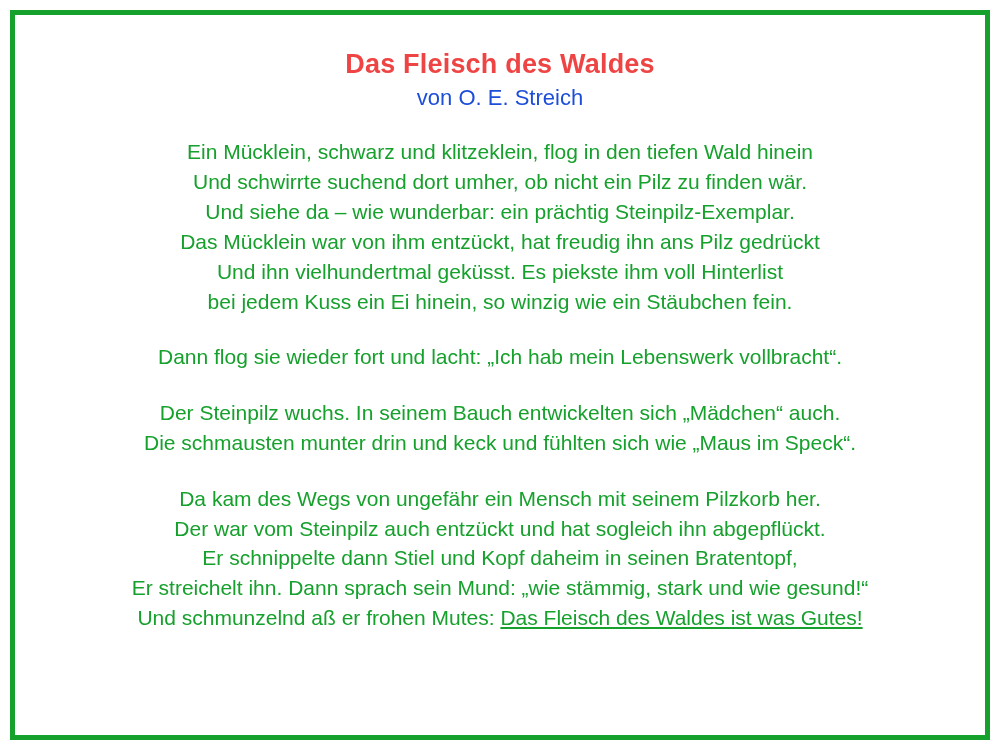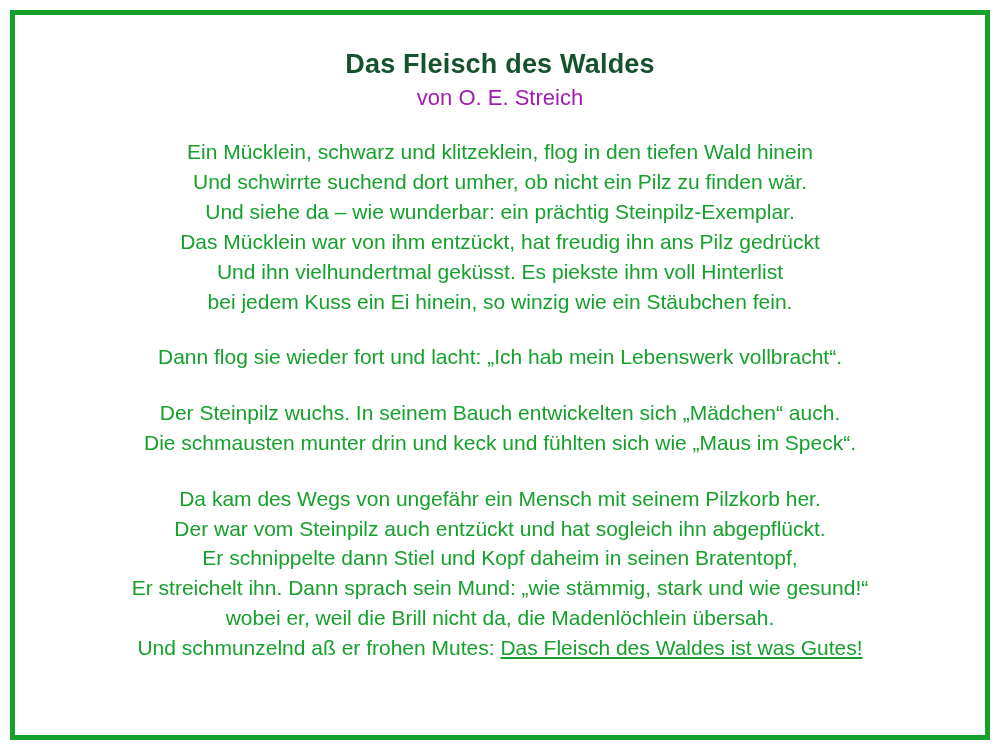--- a/index.html
+++ b/index.html
@@ -25,29 +25,29 @@
     width: 100%;
     height: 100%;
     border: 5px solid #16a02c;
     background: #ffffff;
     padding: 34px 20px 10px 20px;
     display: flex;
     flex-direction: column;
     align-items: center;
   }
   .poem-title {
-    color: #14532d;
+    color: #ef4444;
     font-size: 27px;
     font-weight: bold;
     line-height: 1.15;
     text-align: center;
     letter-spacing: 0.2px;
   }
   .poem-author {
-    color: #a21caf;
+    color: #1d4ed8;
     font-size: 22px;
     font-weight: normal;
     line-height: 1.2;
     text-align: center;
     margin-top: 5px;
   }
   .stanzas {
     margin-top: 26px;
     width: 100%;
     display: flex;
@@ -100,19 +100,18 @@
       <div class="stanza">
         <div class="line">Der Steinpilz wuchs. In seinem Bauch entwickelten sich „Mädchen“ auch.</div>
         <div class="line">Die schmausten munter drin und keck und fühlten sich wie „Maus im Speck“.</div>
       </div>
 
       <div class="stanza">
         <div class="line">Da kam des Wegs von ungefähr ein Mensch mit seinem Pilzkorb her.</div>
         <div class="line">Der war vom Steinpilz auch entzückt und hat sogleich ihn abgepflückt.</div>
         <div class="line">Er schnippelte dann Stiel und Kopf daheim in seinen Bratentopf,</div>
         <div class="line">Er streichelt ihn. Dann sprach sein Mund: „wie stämmig, stark und wie gesund!“</div>
-        <div class="line">wobei er, weil die Brill nicht da, die Madenlöchlein übersah.</div>
         <div class="line"><span>Und schmunzelnd aß er frohen Mutes: </span><span class="underlined">Das Fleisch des Waldes ist was Gutes!</span></div>
       </div>
 
     </div>
   </div>
 </div>
 
 </body></html>

